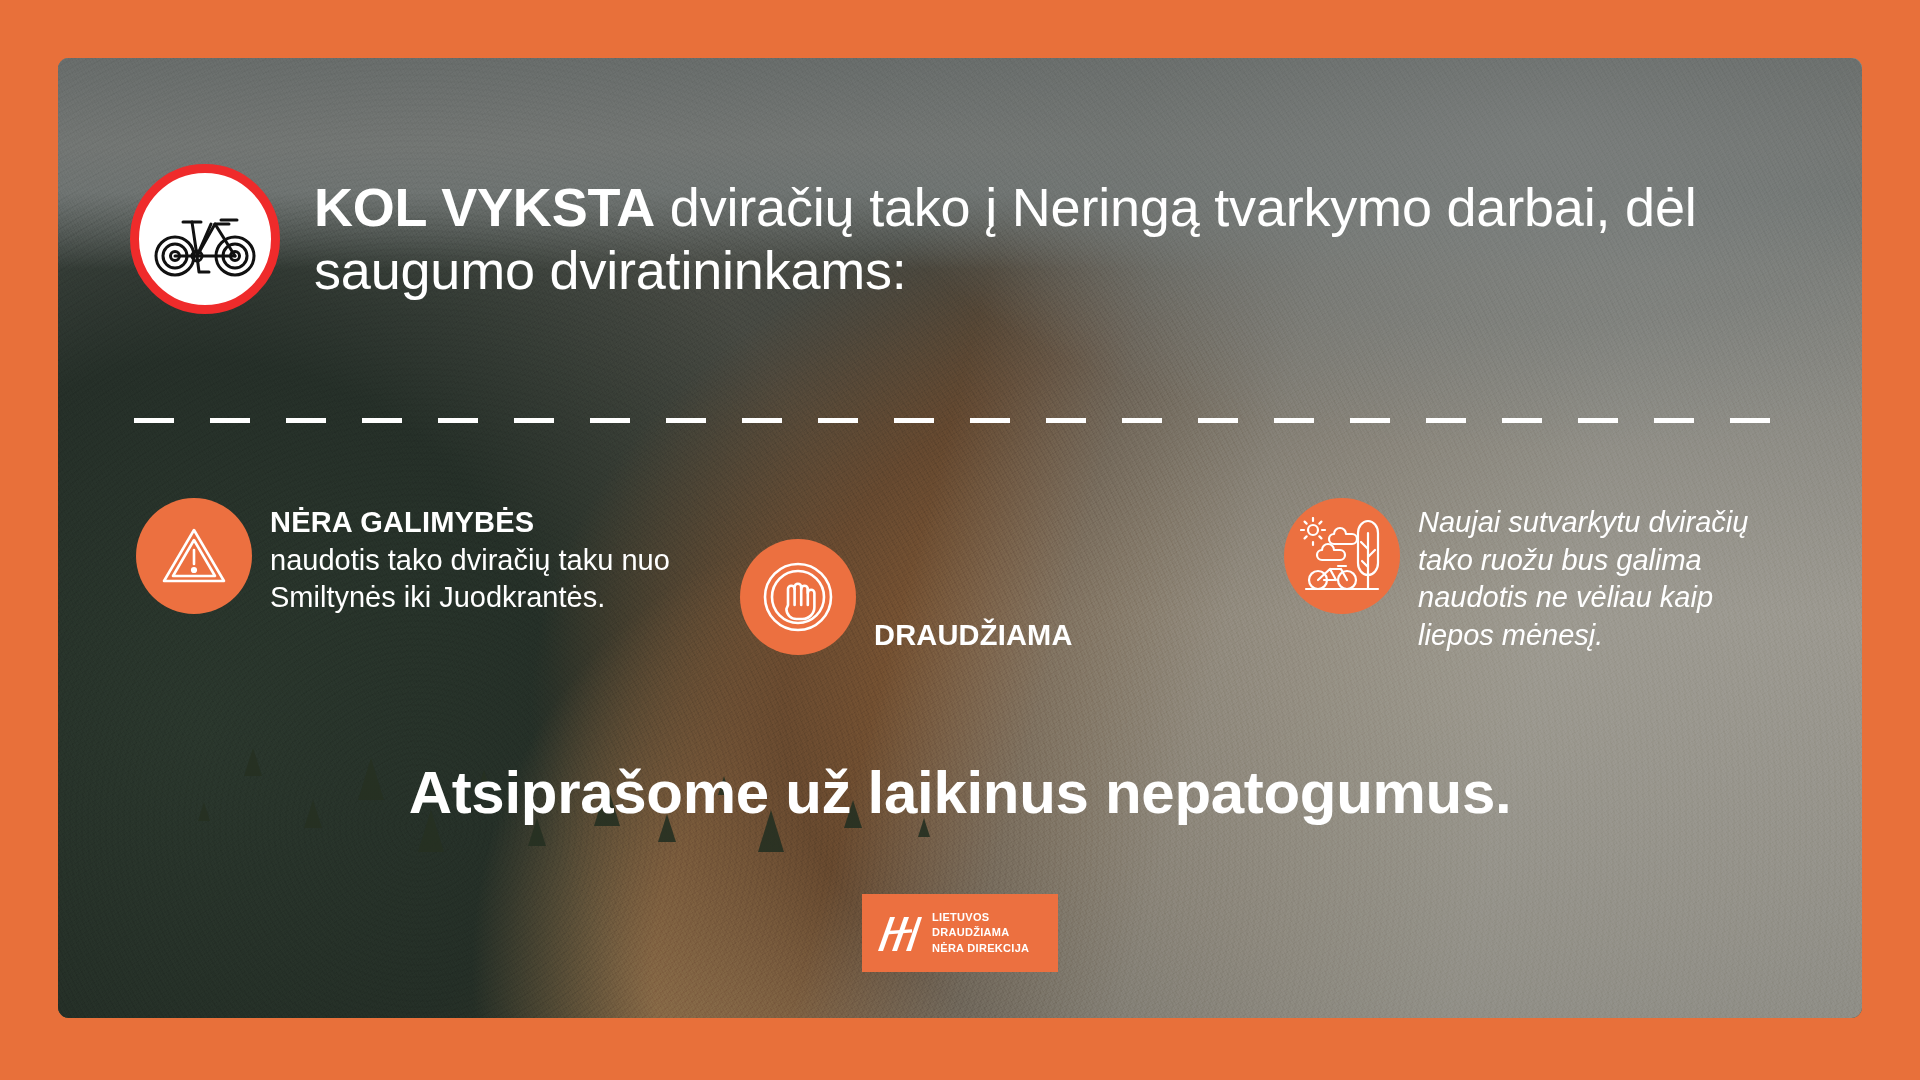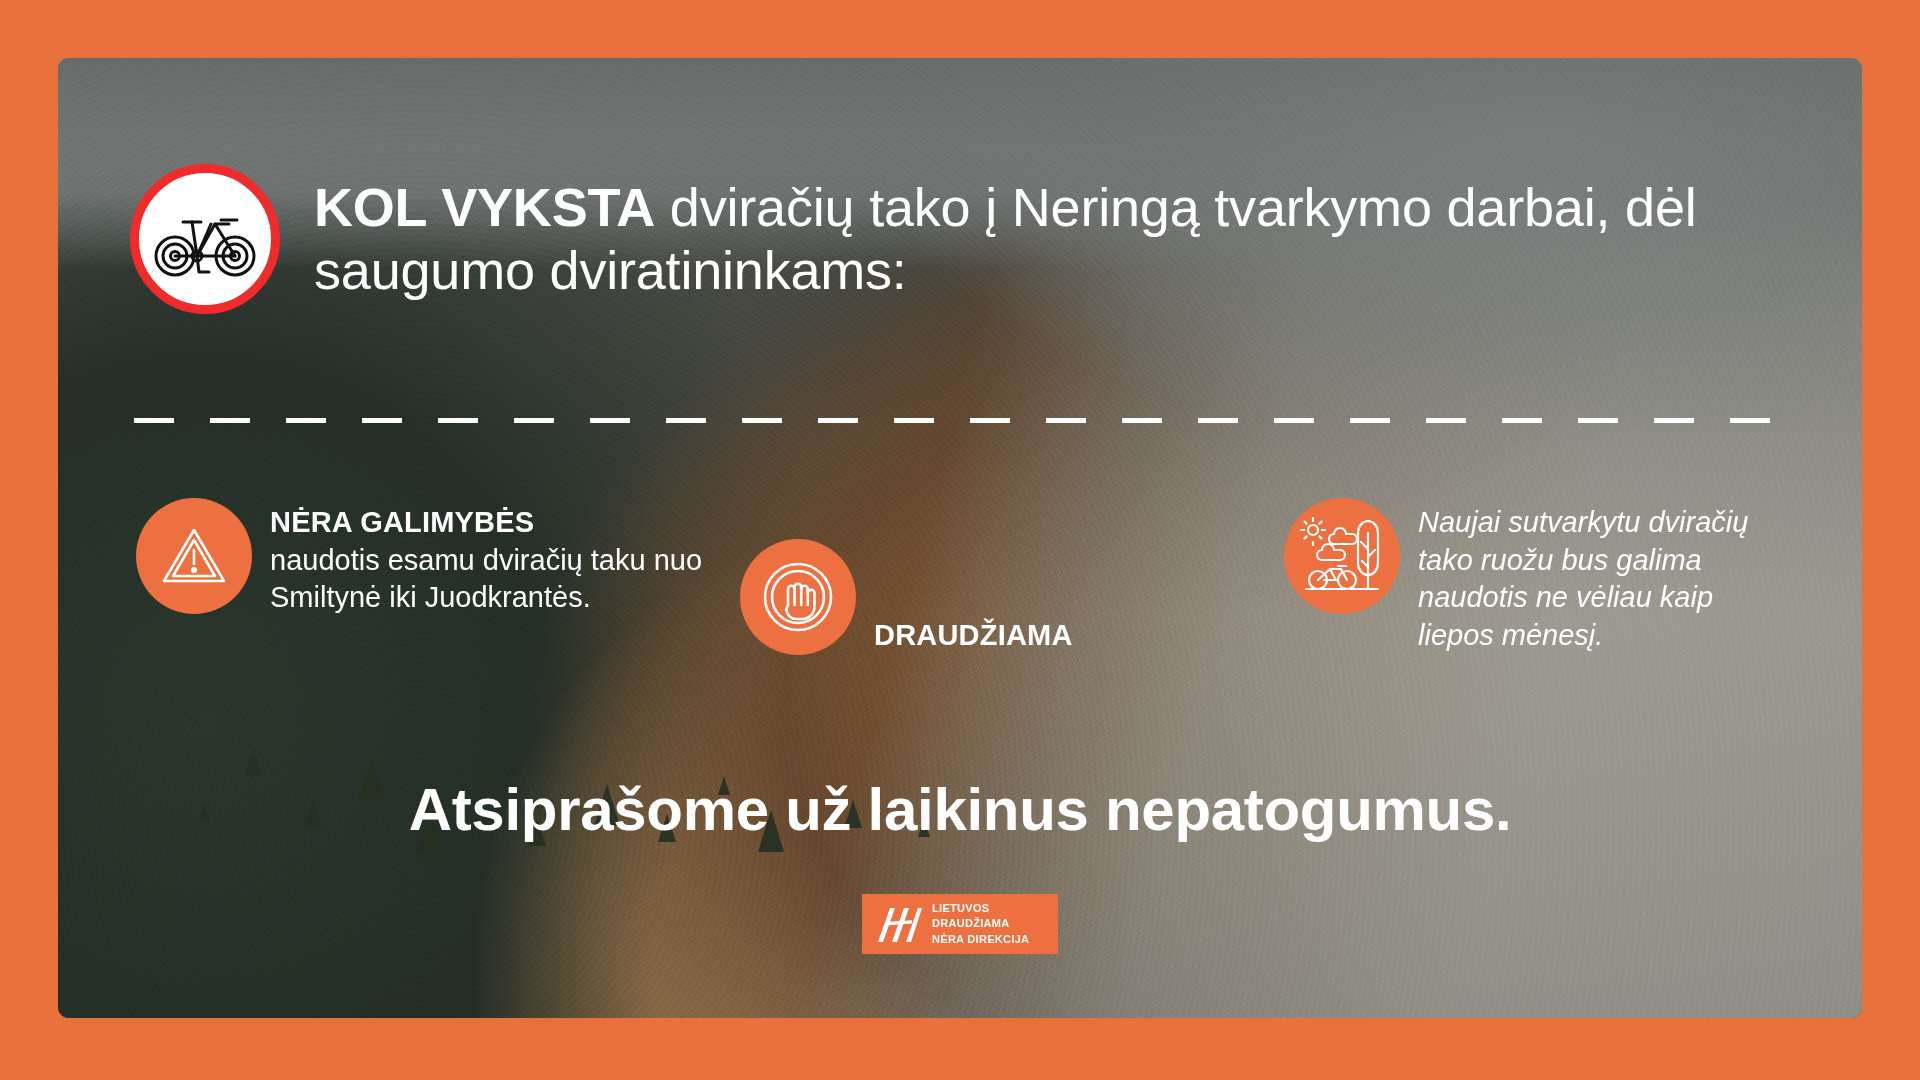--- a/index.html
+++ b/index.html
@@ -143,29 +143,28 @@
 
   
   .apology {
     position: absolute;
     left: 0; right: 0; top: 700px;
     text-align: center;
     color: #ffffff;
     font-size: 60px;
     font-weight: 800;
     letter-spacing: -0.3px;
-    margin-top: 17px;
   }
 
   
   .logo-wrap {
     position: absolute;
     left: 50%; top: 836px;
     transform: translateX(-50%);
-    width: 196px; height: 60px;
+    width: 196px; height: 78px;
     background: #ec7040;
     display: flex; align-items: center; gap: 10px;
     padding: 0 14px;
   }
   .logo-mark { flex: 0 0 auto; width: 46px; height: 44px; }
   .logo-text {
     color: #ffffff;
     font-size: 11px;
     line-height: 1.42;
     font-weight: 700;
@@ -235,21 +234,21 @@
           <div class="circle-icon">
             <svg width="68" height="64" viewBox="0 0 68 64" fill="none" stroke="#ffffff" stroke-width="2.6" stroke-linecap="round" stroke-linejoin="round">
               <path d="M34 6 L64 57 L4 57 Z"></path>
               <path d="M34 16 L55 52 L13 52 Z"></path>
               <path d="M34 26 L34 40"></path>
               <circle cx="34" cy="46" r="1.8" fill="#ffffff"></circle>
             </svg>
           </div>
           <div class="col-text">
             <span class="ttl">NĖRA GALIMYBĖS</span>
-            <span>naudotis esamu dviračių taku nuo Smiltynė iki Juodkrantės.</span>
+            <span>naudotis tako dviračių taku nuo Smiltynės iki Juodkrantės.</span>
           </div>
         </div>
 
         <div class="col">
           <div class="circle-icon">
             <svg width="76" height="76" viewBox="0 0 76 76" fill="none" stroke="#ffffff" stroke-width="2.6" stroke-linecap="round" stroke-linejoin="round">
               <circle cx="38" cy="38" r="33"></circle>
               <circle cx="38" cy="38" r="26"></circle>
               <path d="M28 46 V30 a3.3 3.3 0 0 1 6.6 0 V28 a3.3 3.3 0 0 1 6.6 0 V30 a3.3 3.3 0 0 1 6.6 0 V34 a3.3 3.3 0 0 1 6.6 0 v14 a12 12 0 0 1-12 12 h-6 a10 10 0 0 1-10-10 z"></path>
               <path d="M34.6 30 v16 M41.2 28 v18 M47.8 30 v16"></path>

